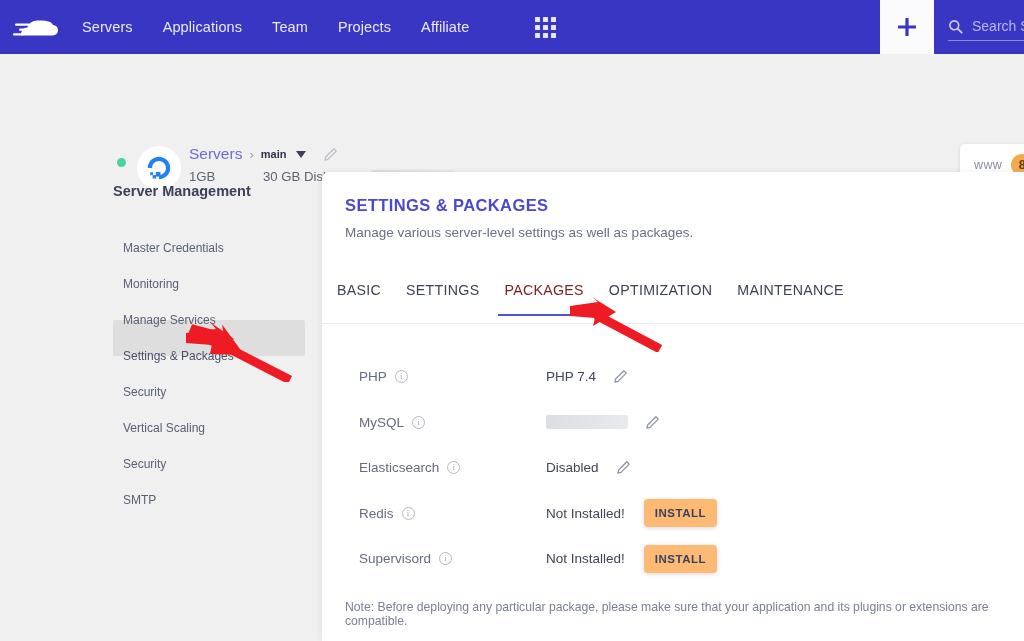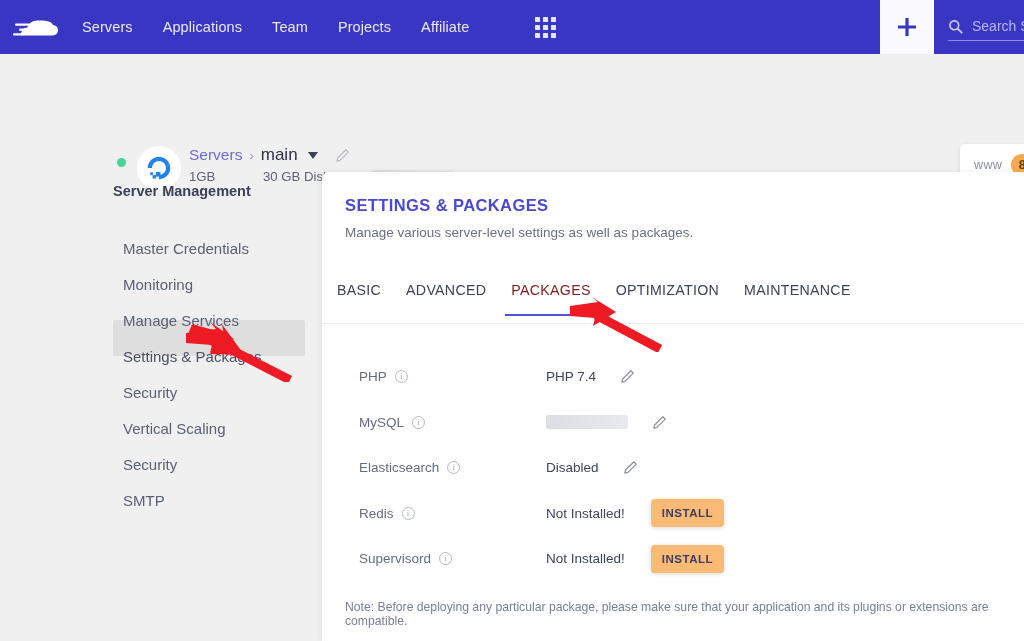--- a/index.html
+++ b/index.html
@@ -129,22 +129,22 @@
     gap: 7px;
   }
   .crumb-link {
     color: #6b6bd6;
     font-size: 15.5px;
     cursor: pointer;
   }
   .crumb-sep { color: #9a9ab0; font-size: 13px; }
   .crumb-cur {
     color: #2e3148;
-    font-size: 17px;
-    font-weight: 400;
+    font-size: 11px;
+    font-weight: 700;
   }
   .caret-down {
     width: 0; height: 0;
     border-left: 5.5px solid transparent;
     border-right: 5.5px solid transparent;
     border-top: 7px solid #3c3f57;
     margin-left: 3px;
     cursor: pointer;
   }
   .pencil-small { margin-left: 10px; cursor: pointer; display: block; }
@@ -225,21 +225,21 @@
     display: flex;
     align-items: center;
     padding-left: 10px;
     cursor: pointer;
     width: 192px;
     margin-left: 113px;
     border-radius: 2px;
   }
   .side-item span {
     color: #5a6076;
-    font-size: 15px;
+    font-size: 12px;
     margin-top: 36px;
   }
   .side-item.active { background: #dedede; }
   .side-item.active span { color: #4a5068; }
 
   
   .card {
     position: absolute;
     left: 322px; top: 172px;
     width: 702px;
@@ -321,21 +321,21 @@
     font-size: 9px;
     line-height: 11px;
     text-align: center;
     font-family: "Liberation Serif", serif;
     cursor: pointer;
     flex: none;
   }
   .pkg-val {
     display: flex;
     align-items: center;
-    gap: 24px;
+    gap: 17px;
   }
   .pkg-val-text {
     color: #3f4558;
     font-size: 13.5px;
     white-space: nowrap;
   }
   .pkg-val-redact {
     width: 82px; height: 14px;
     background: linear-gradient(90deg,#dcdee3,#e9eaee);
     border-radius: 2px;
@@ -489,21 +489,21 @@
   </ul>
 </div>
 
 <div class="card">
 
   <div class="card-title">SETTINGS &amp; PACKAGES</div>
   <div class="card-sub">Manage various server-level settings as well as packages.</div>
 
   <div class="tabs">
     <div class="tab">BASIC</div>
-    <div class="tab">ADVANCED</div>
+    <div class="tab">SETTINGS</div>
     <div class="tab active">PACKAGES</div>
     <div class="tab">OPTIMIZATION</div>
     <div class="tab">MAINTENANCE</div>
   </div>
 
   <div class="pkg-list">
 
     <div class="pkg-row">
       <div class="pkg-name">
         <span>PHP</span>

